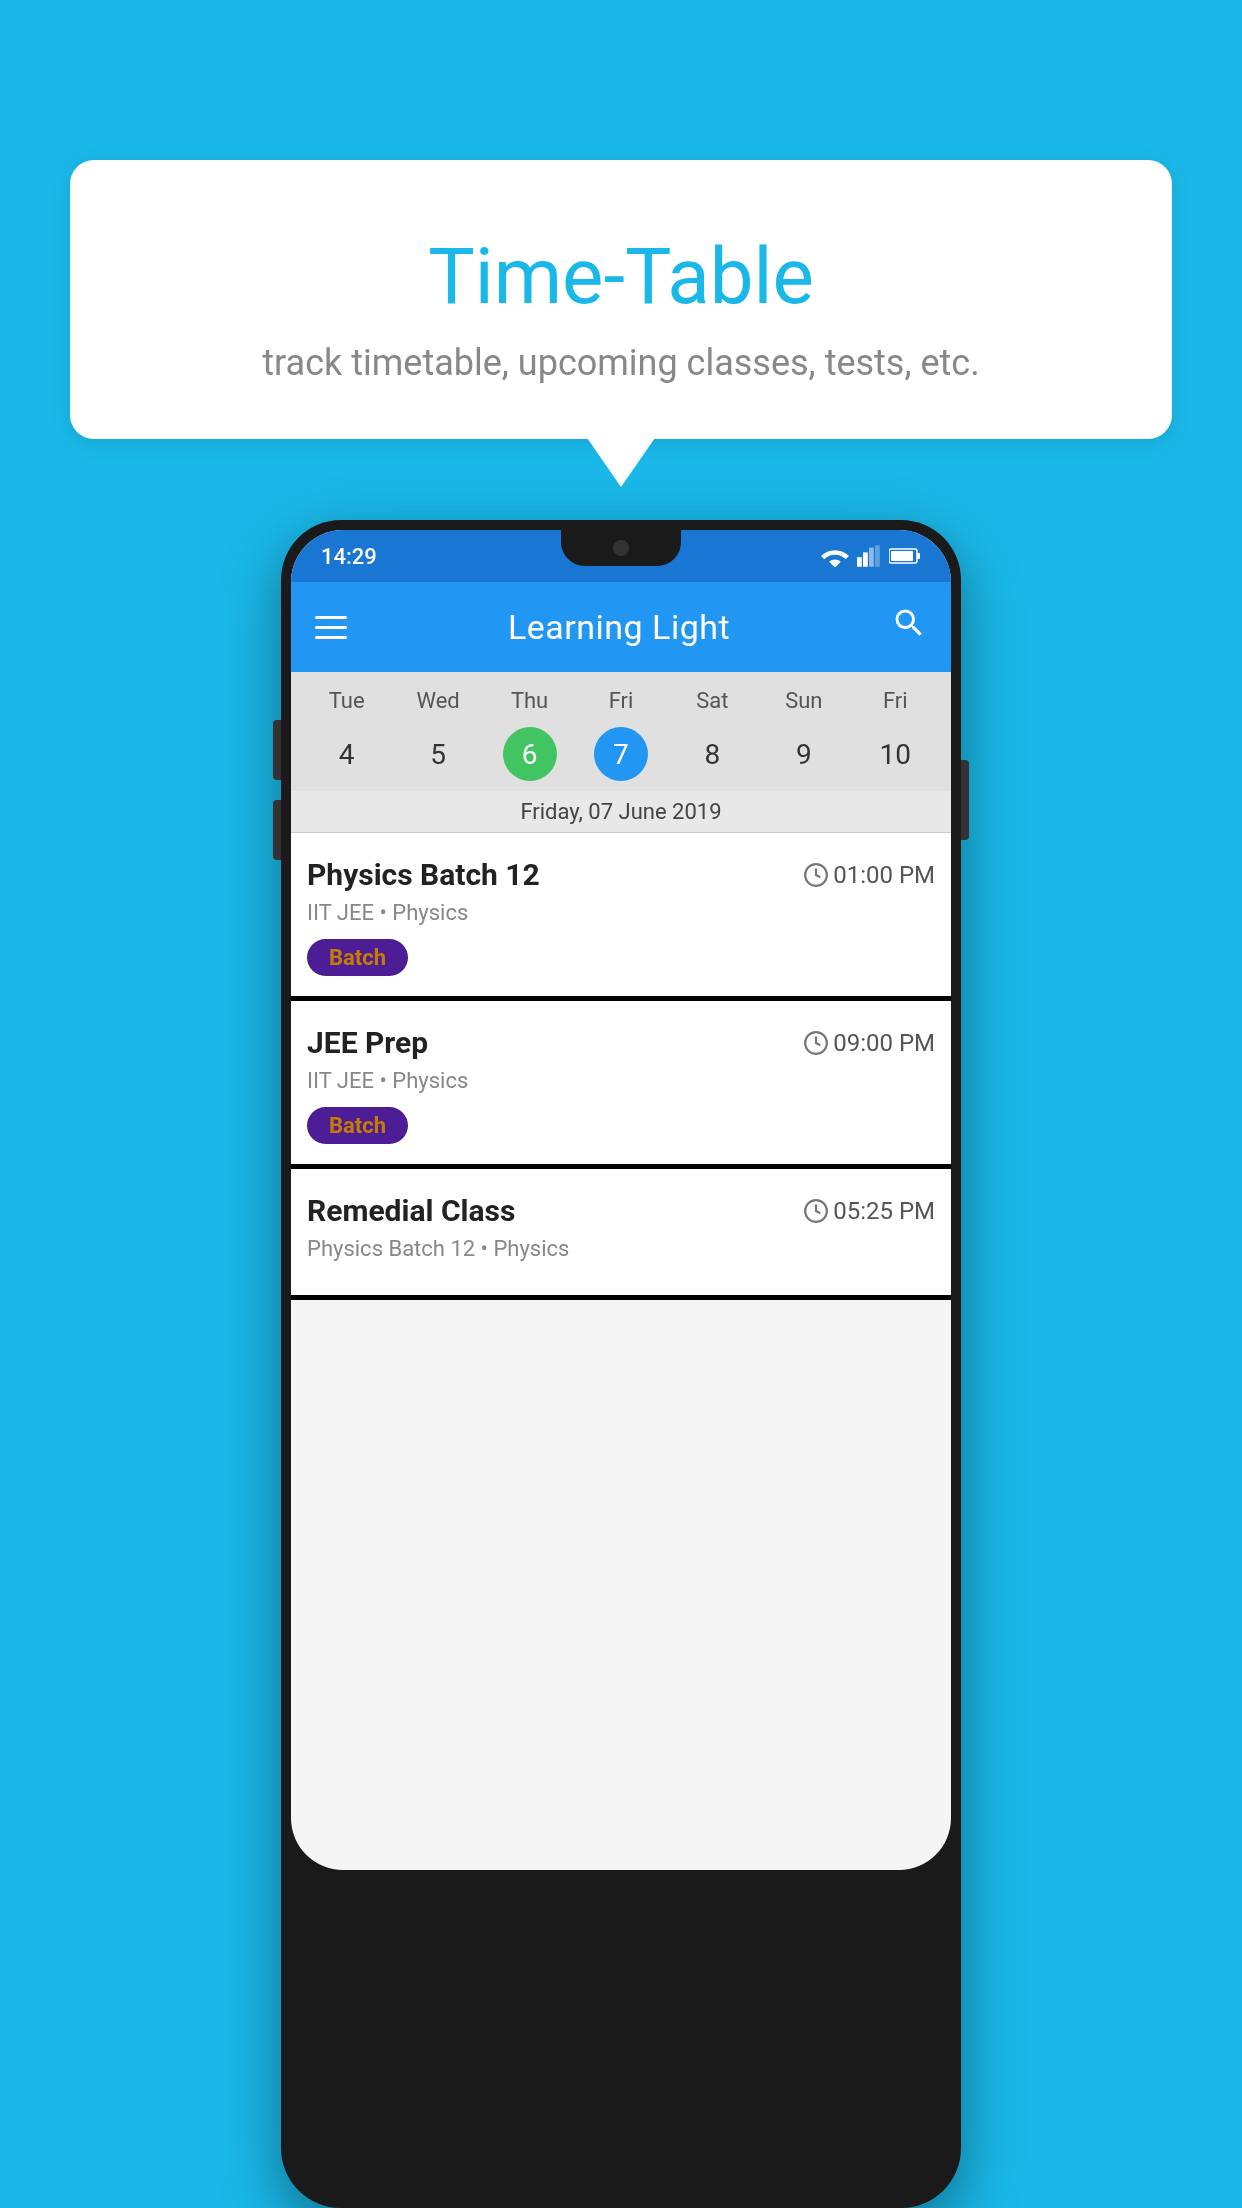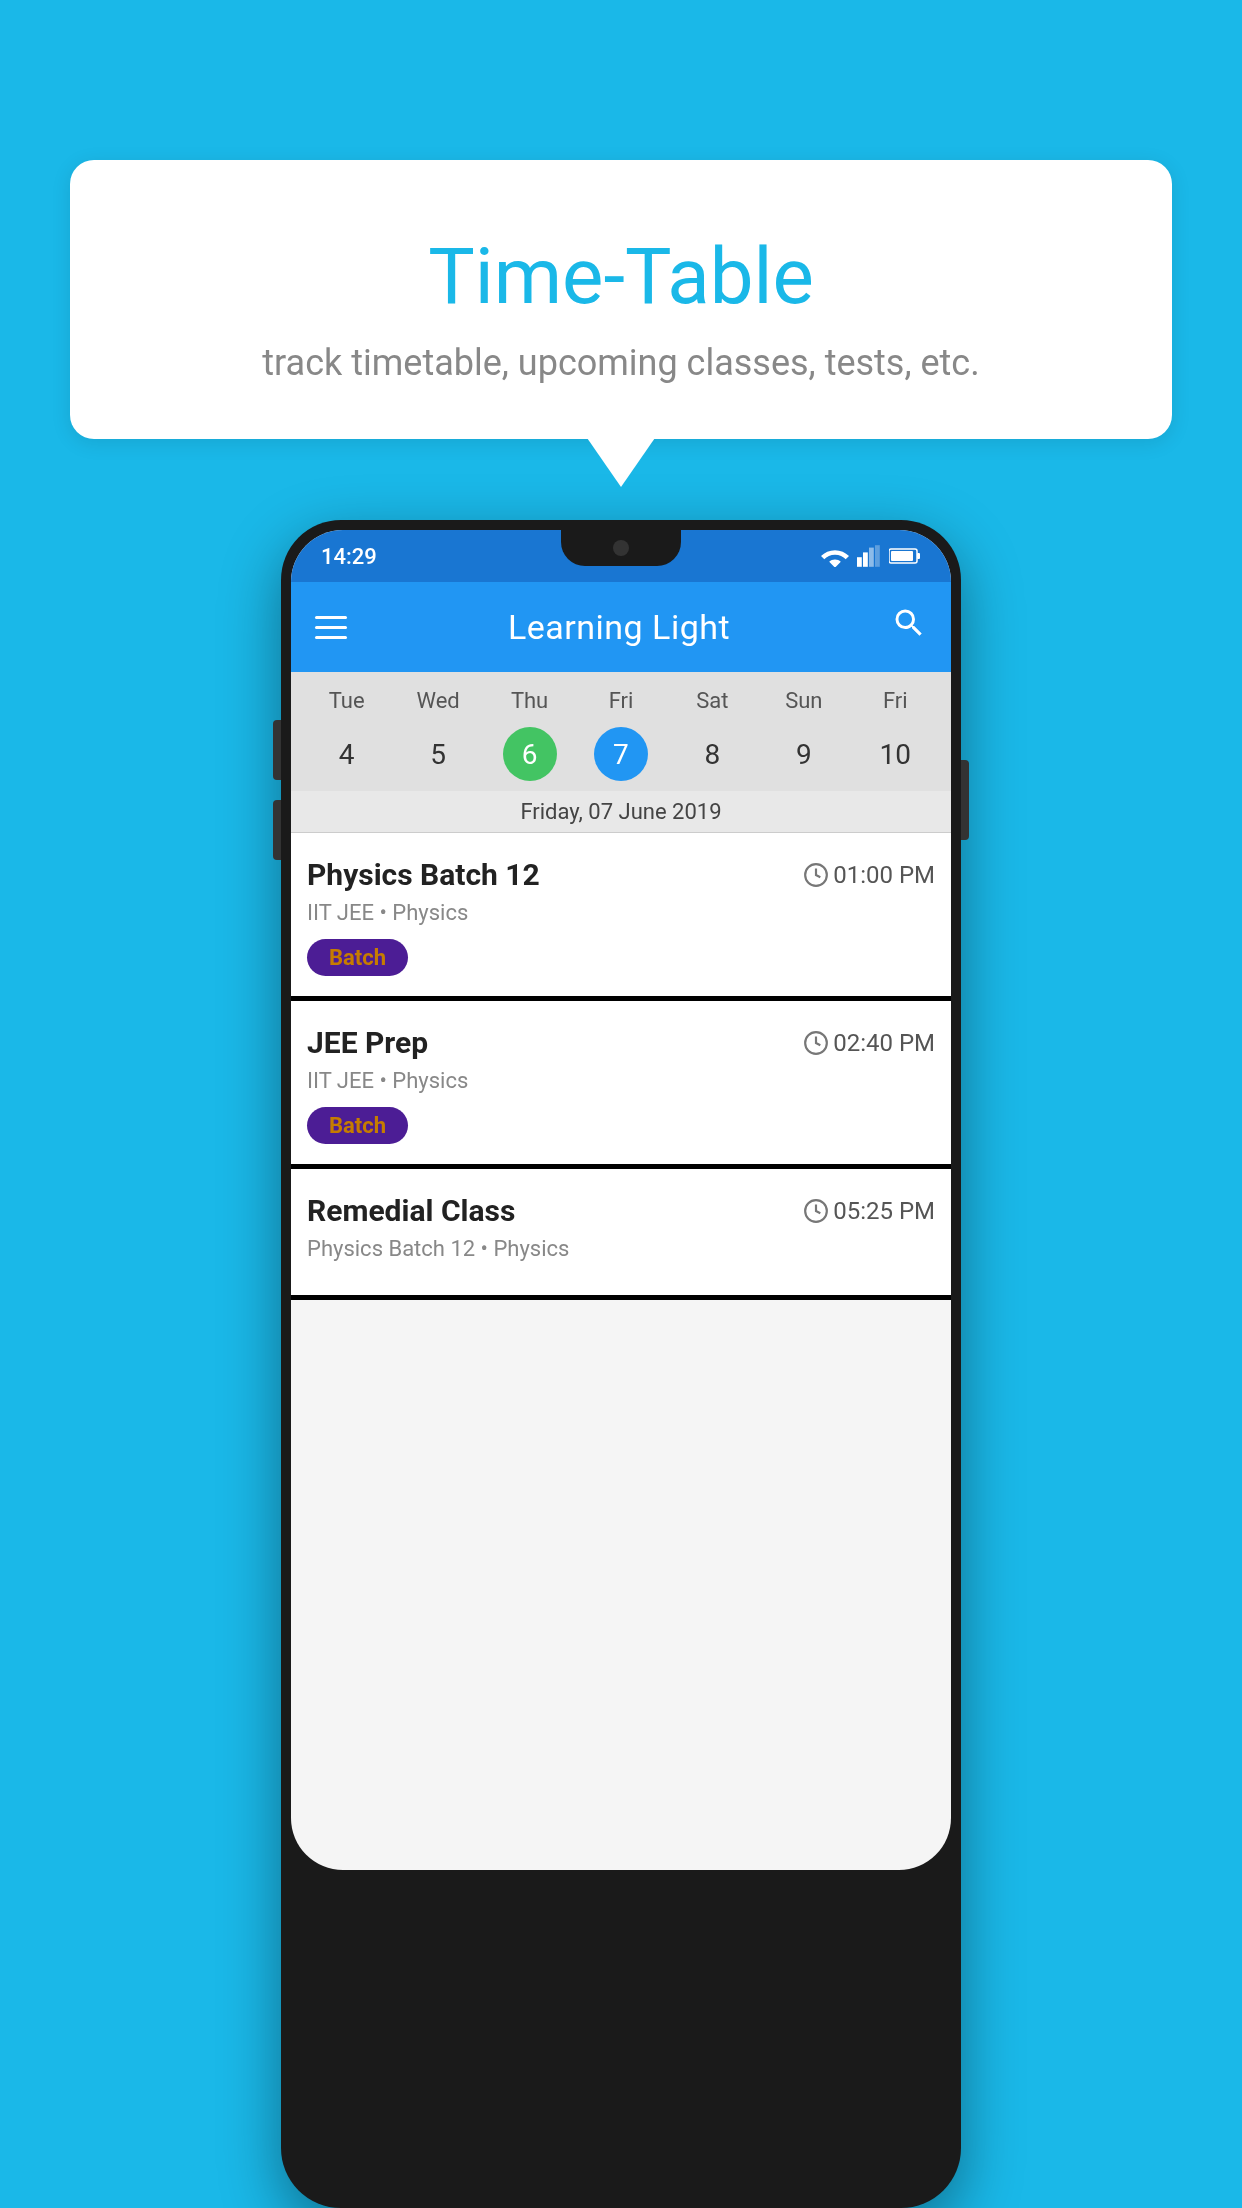--- a/index.html
+++ b/index.html
@@ -412,21 +412,21 @@
         </div>
 
         <div class="class-item">
           <div class="class-item-header">
             <div class="class-name">JEE Prep</div>
             <div class="class-time">
               <svg width="26" height="26" viewBox="0 0 24 24" fill="none" stroke="#777" stroke-width="2">
                 <circle cx="12" cy="12" r="10"></circle>
                 <polyline points="12 6 12 12 16 14"></polyline>
               </svg>
-              <span>02:40 PM</span>
+              <span>09:00 PM</span>
             </div>
           </div>
           <div class="class-subtitle">IIT JEE • Physics</div>
           <span class="batch-badge">Batch</span>
         </div>
 
         <div class="class-item">
           <div class="class-item-header">
             <div class="class-name">Remedial Class</div>
             <div class="class-time">

